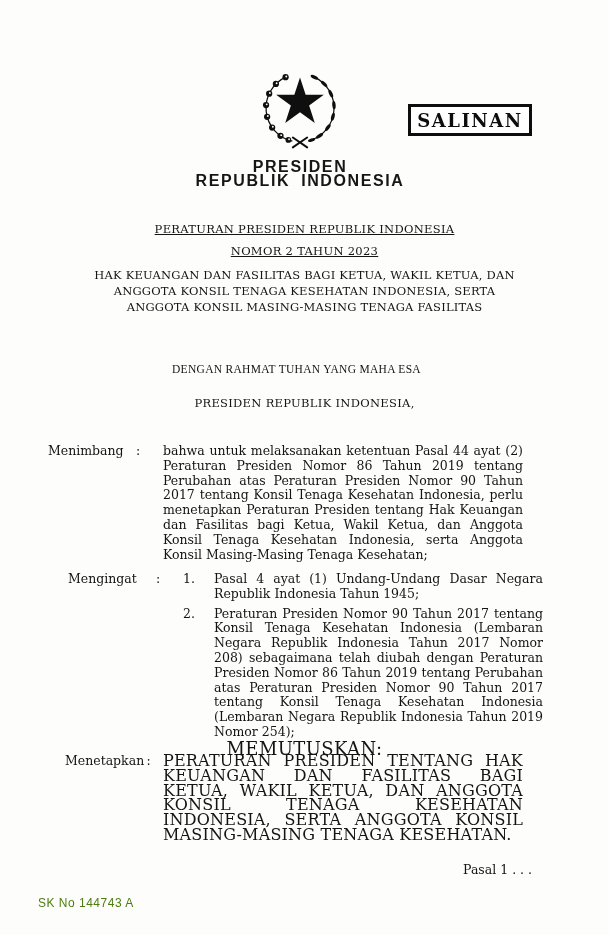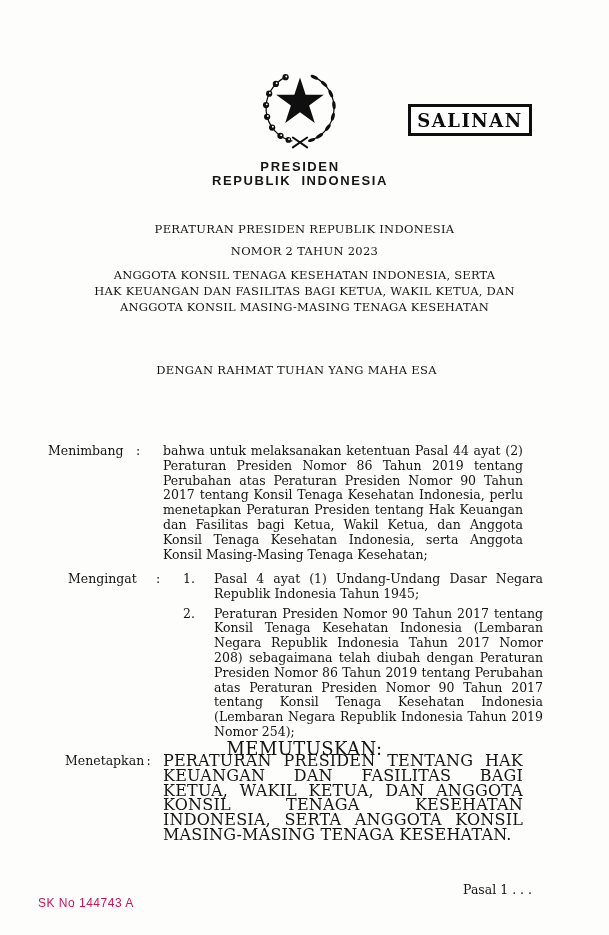--- a/index.html
+++ b/index.html
@@ -6,41 +6,41 @@
   .page{
     position:relative;width:609px;height:935px;background:#fdfdfc;
     font-family:"DejaVu Serif","Liberation Serif",serif;color:#141414;
     overflow:hidden;
   }
   
   .emblem{position:absolute;left:257px;top:61px;width:86px;height:94px;}
   .presiden-label{
     position:absolute;top:160px;left:150px;width:300px;text-align:center;
     font-family:"Liberation Sans","DejaVu Sans",sans-serif;font-weight:bold;
-    font-size:13px;letter-spacing:1.6px;line-height:13.5px;color:#161616;
+    font-size:16px;letter-spacing:1.6px;line-height:13.5px;color:#161616;
   }
   .presiden-label .l2{word-spacing:5px;}
   .salinan-box{
     position:absolute;left:408px;top:104px;width:124px;height:32px;
     border:3px solid #0d0d0d;box-sizing:border-box;background:#fff;
     display:flex;align-items:center;justify-content:center;
   }
   .salinan-box span{
     font-family:"DejaVu Serif",serif;font-weight:bold;font-size:18px;
     letter-spacing:1.5px;color:#0d0d0d;
   }
   
   .title-block{
     position:absolute;top:223px;left:0;width:609px;text-align:center;
     font-size:11.5px;letter-spacing:.3px;line-height:13.5px;
   }
-  .title-block .row{margin-bottom:8.5px;}
+  .title-block .row{margin-bottom:8.5px;text-decoration:underline;}
   .subject{margin-top:3px;line-height:16.2px;letter-spacing:.2px;}
   
-  .invocation{position:absolute;top:363px;left:0;width:593px;text-align:center;font-size:11.5px;letter-spacing:.3px;}
+  .invocation{position:absolute;top:363px;left:0;width:593px;text-align:center;font-size:11.5px;letter-spacing:.3px;font-family:Liberation Serif, serif;}
   .authority{position:absolute;top:396px;left:0;width:609px;text-align:center;font-size:11.5px;letter-spacing:.3px;}
   
   .clause{
     position:absolute;left:48px;width:475px;
     display:grid;grid-template-columns:86px 29px 360px;
     font-size:12.5px;line-height:14.8px;
   }
   .clause .colon{text-align:left;padding-left:2px;}
   .just{text-align:justify;}
   .menimbang{top:444px;}
@@ -49,25 +49,25 @@
   .menetapkan .label{padding-left:17px;}
   .menetapkan .colon{text-align:center;padding-left:0;}
   .menetapkan .text{font-size:16px;line-height:14.8px;letter-spacing:.2px;}
   .item{display:grid;grid-template-columns:31px 329px;}
   .item + .item{margin-top:5px;}
   .memutuskan{
     position:absolute;top:738px;left:0;width:609px;text-align:center;
     font-size:18px;letter-spacing:.4px;
   }
   
-  .catchword{position:absolute;top:862px;left:257px;width:275px;text-align:right;font-size:12.5px;margin-top:20px;}
+  .catchword{position:absolute;top:862px;left:257px;width:275px;text-align:right;font-size:12.5px;}
   .sk-number{
     position:absolute;top:896px;left:38px;
     font-family:"Liberation Sans","DejaVu Sans",sans-serif;
-    font-size:12px;letter-spacing:.5px;color:#be185d;
+    font-size:12px;letter-spacing:.5px;color:#4d7c0f;
   }
 </style>
 </head>
 <body>
 
 <div class="page">
 
   <svg class="emblem" viewBox="0 0 96 104" aria-hidden="true">
     <g fill="#0f0f0f" stroke="none">
 
@@ -117,27 +117,28 @@
   </div>
 
   <div class="salinan-box">
     <span>SALINAN</span>
   </div>
 
   <div class="title-block">
     <div class="row">PERATURAN PRESIDEN REPUBLIK INDONESIA</div>
     <div class="row">NOMOR 2 TAHUN 2023</div>
     <div class="subject">
+      <div>HAK KEUANGAN DAN FASILITAS BAGI KETUA, WAKIL KETUA, DAN</div>
       <div>ANGGOTA KONSIL TENAGA KESEHATAN INDONESIA, SERTA</div>
-      <div>HAK KEUANGAN DAN FASILITAS BAGI KETUA, WAKIL KETUA, DAN</div>
-      <div>ANGGOTA KONSIL MASING-MASING TENAGA KESEHATAN</div>
+      <div>ANGGOTA KONSIL MASING-MASING TENAGA FASILITAS</div>
     </div>
   </div>
 
   <div class="invocation">DENGAN RAHMAT TUHAN YANG MAHA ESA</div>
+  <div class="authority">PRESIDEN REPUBLIK INDONESIA,</div>
 
   <div class="clause menimbang">
     <span class="label">Menimbang</span>
     <span class="colon">:</span>
     <div class="text just">bahwa untuk melaksanakan ketentuan Pasal 44 ayat (2) Peraturan Presiden Nomor 86 Tahun 2019 tentang Perubahan atas Peraturan Presiden Nomor 90 Tahun 2017 tentang Konsil Tenaga Kesehatan Indonesia, perlu menetapkan Peraturan Presiden tentang Hak Keuangan dan Fasilitas bagi Ketua, Wakil Ketua, dan Anggota Konsil Tenaga Kesehatan Indonesia, serta Anggota Konsil Masing-Masing Tenaga Kesehatan;</div>
   </div>
 
   <div class="clause mengingat">
     <span class="label">Mengingat</span>
     <span class="colon">:</span>

